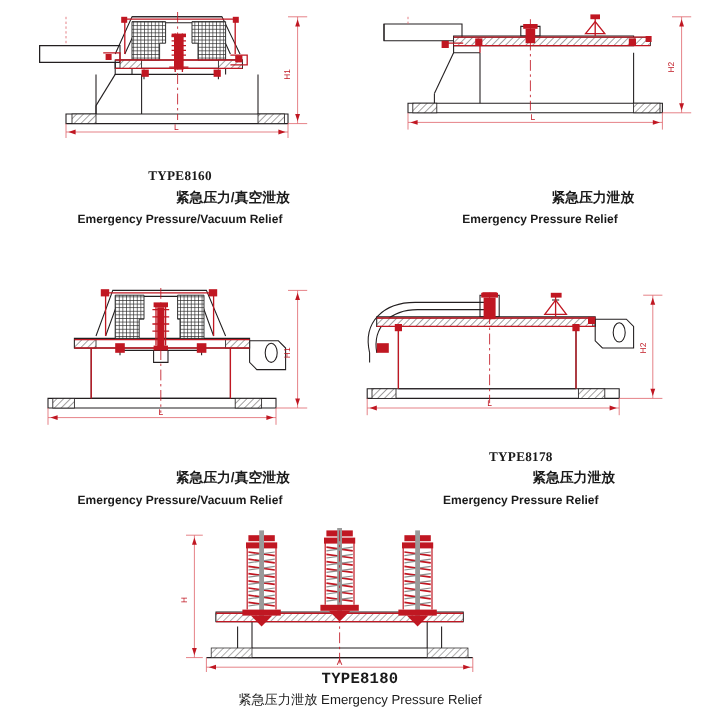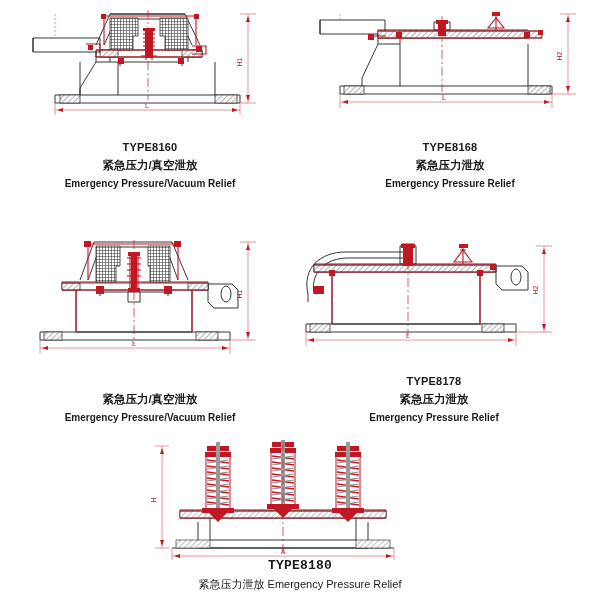--- a/index.html
+++ b/index.html
@@ -19,26 +19,28 @@
     width:100%;
     text-align:center;
     color:#1a1a1a;
   }
   .cap-type{
     font-size:11px;
     font-weight:bold;
     letter-spacing:0.2px;
     line-height:15px;
     white-space:nowrap;
+    font-family:Liberation Serif, serif;
   }
   .cap-cn{
     font-size:11.5px;
     font-weight:bold;
     line-height:16px;
     white-space:nowrap;
+    margin-left:44px;
   }
   .cap-en{
     font-size:10px;
     font-weight:bold;
     line-height:15px;
     white-space:nowrap;
   }
   .cap-inline{
     font-size:11px;
     font-weight:normal;
@@ -234,21 +236,20 @@
         <polygon points="250,102 244,100 244,104"></polygon>
       </g>
       <g stroke="#c01722" stroke-width="0.7" stroke-dasharray="9,3,2,3" fill="none">
         <path d="M142,16 L142,92"></path>
       </g>
 
       <text x="262" y="56" fill="#c01722" font-size="7" font-family="Liberation Sans, sans-serif" transform="rotate(-90 262 56)" text-anchor="middle">H2</text>
       <text x="144" y="100" fill="#c01722" font-size="7" font-family="Liberation Sans, sans-serif" text-anchor="middle">L</text>
     </svg>
 
-    <div class="caption cap-type" style="top:140px;">TYPE8168</div>
     <div class="caption cap-cn" style="top:157px;">紧急压力泄放</div>
     <div class="caption cap-en" style="top:176px;">Emergency Pressure Relief</div>
   </div>
 
   <div class="item" style="left:0px;top:232px;width:300px;height:200px;">
 
     <svg class="drawing" width="300" height="128" viewBox="0 0 300 128">
       <defs>
         <pattern id="grid3" width="3" height="3" patternUnits="userSpaceOnUse">
           <rect width="3" height="3" fill="#ffffff"></rect>

